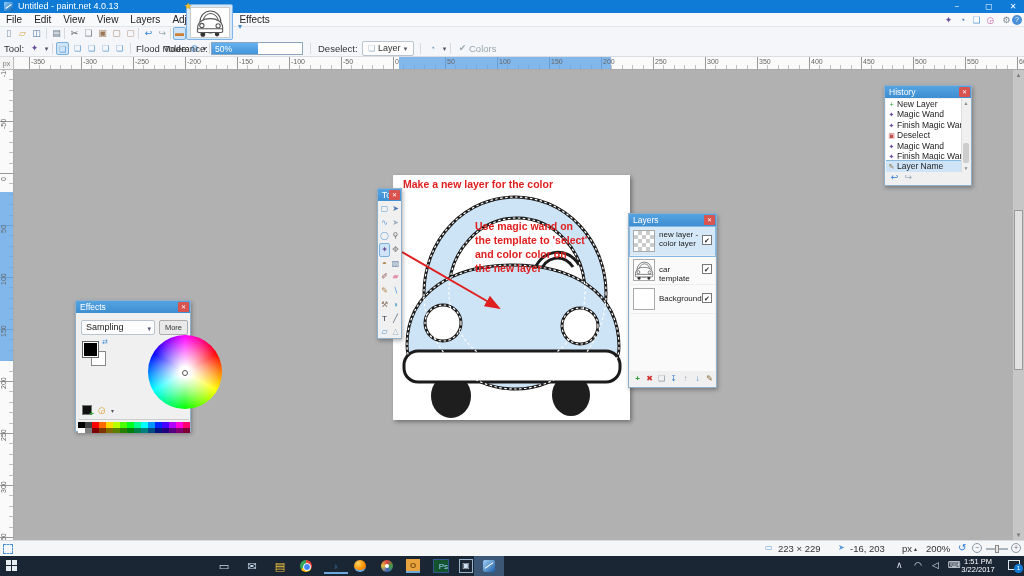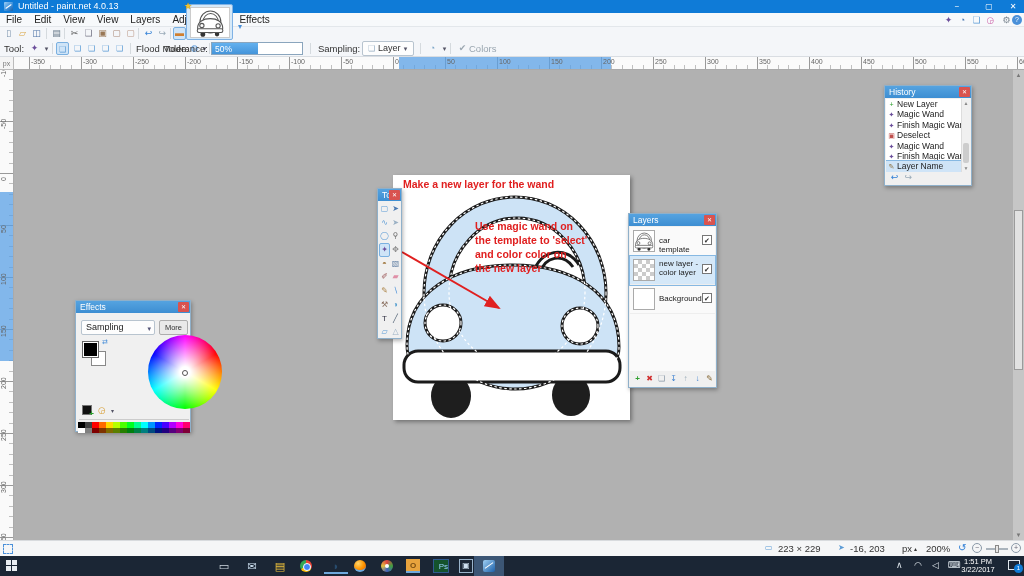--- a/index.html
+++ b/index.html
@@ -219,21 +219,21 @@
     <span class="tb-sep" style="left:209px;top:3px"></span>
 
     <span class="to-label" style="left:213px;top:-9999px"></span>
 
     <span class="to-label" id="tolerance-label" style="left:211px;top:3px;transform:translateX(-47px)">Tolerance:</span>
     <div id="tolerance-slider">
       <div id="tolerance-fill"></div>
       <span id="tolerance-text">50%</span>
     </div>
     <span class="tb-sep" style="left:310px;top:3px"></span>
-    <span class="to-label" style="left:318px">Sampling:</span>
+    <span class="to-label" style="left:318px">Deselect:</span>
     <div class="dd-box" style="left:362px;width:52px">
       <span class="to-ico" style="left:2px;top:0;color:#9ab0c4;font-size:8px">❏</span>
       <span style="position:absolute;left:15px;top:0">Layer</span>
       <span class="to-ico" style="right:1px;left:auto;top:0;color:#556;font-size:7px">▾</span>
     </div>
     <span class="tb-sep" style="left:420px;top:3px"></span>
     <span class="to-ico" style="left:426px;color:#7fa8c9">◔</span>
     <span class="to-ico" style="left:438px;color:#556;font-size:7px">▾</span>
     <span class="tb-sep" style="left:450px;top:3px"></span>
     <span class="to-ico grayed" style="left:456px">✔</span>
@@ -313,21 +313,21 @@
         <circle cx="50" cy="148" r="18"></circle>
         <circle cx="187" cy="151" r="18"></circle>
       </g>
       <defs>
         <marker id="arr" markerWidth="8" markerHeight="6" refX="7" refY="3" orient="auto">
           <path d="M0,0 L8,3 L0,6 Z" fill="#e02020"></path>
         </marker>
       </defs>
       <line x1="9" y1="77" x2="106" y2="133" stroke="#e02020" stroke-width="2" marker-end="url(#arr)"></line>
     </svg>
-    <span class="anno" style="left:10px;top:3px">Make a new layer for the wand</span>
+    <span class="anno" style="left:10px;top:3px">Make a new layer for the color</span>
     <span class="anno" style="left:82px;top:45px">Use magic wand on</span>
     <span class="anno" style="left:82px;top:59px">the template to 'select'</span>
     <span class="anno" style="left:82px;top:73px">and color color on</span>
     <span class="anno" style="left:82px;top:87px">the new layer</span>
   </div>
 
   <div class="fw" id="tools-win">
     <div class="fw-title">To...</div>
     <span class="fw-close">✕</span>
     <div id="tools-grid">
@@ -404,32 +404,32 @@
         <div class="pcell" style="background: rgb(87, 0, 127);"></div>
         <div class="pcell" style="background: rgb(127, 0, 110);"></div>
         <div class="pcell" style="background: rgb(127, 0, 55);"></div>
       </div>
   </div>
 
   <div class="fw" id="layers-win">
     <div class="fw-title">Layers</div>
     <span class="fw-close">✕</span>
     <div id="layers-list">
+      <div class="lrow sel">
+        <div class="lthumb checker"></div>
+        <span class="llabel">new layer - color layer</span>
+        <span class="cb checked"></span>
+      </div>
       <div class="lrow">
         <div class="lthumb">
           <svg viewBox="0 0 237 245" width="20" height="20">
               <use href="#minicar"></use>
             </svg>
         </div>
         <span class="llabel" style="top:9px">car template</span>
-        <span class="cb checked"></span>
-      </div>
-      <div class="lrow sel">
-        <div class="lthumb checker"></div>
-        <span class="llabel">new layer - color layer</span>
         <span class="cb checked"></span>
       </div>
       <div class="lrow">
         <div class="lthumb"></div>
         <span class="llabel" style="top:9px">Background</span>
         <span class="cb checked"></span>
       </div>
     </div>
     <div id="layers-toolbar">
       <span class="ltb" style="left:3px;color:#2fa02f;font-weight:bold">+</span>

